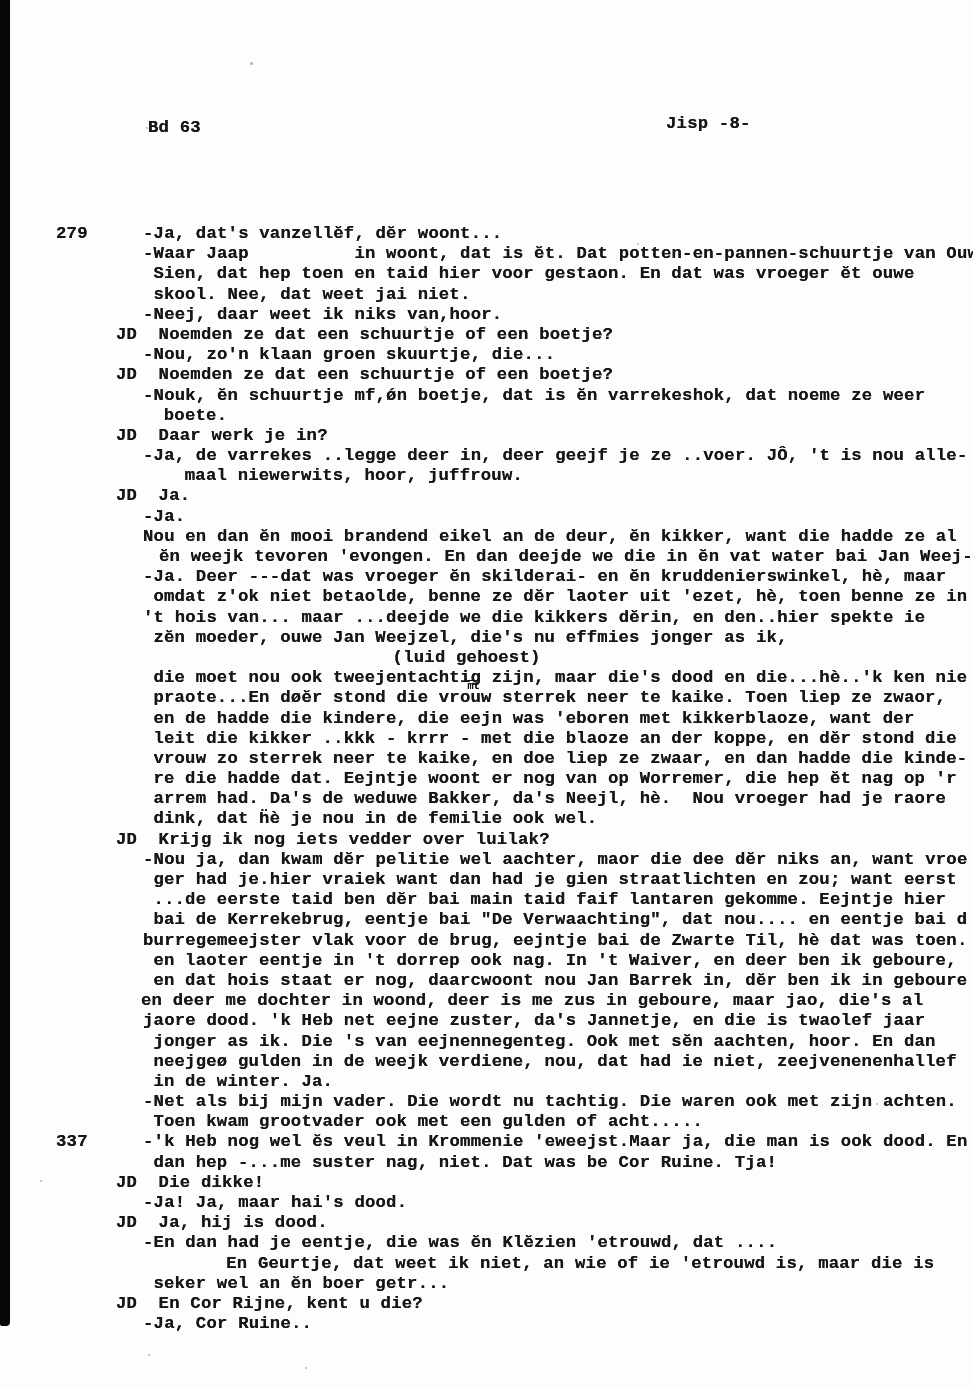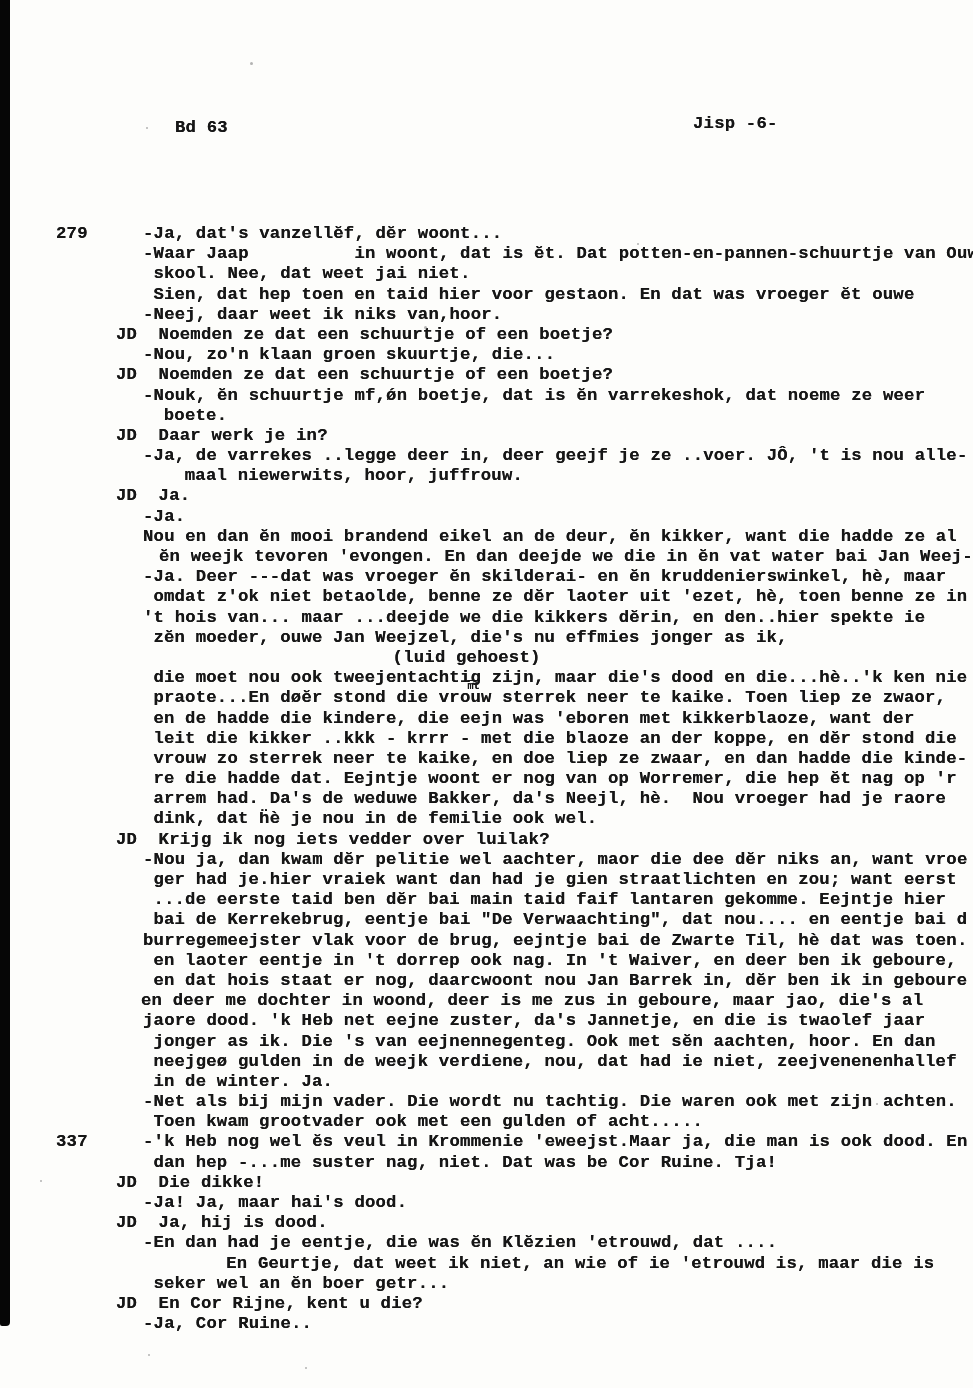--- a/index.html
+++ b/index.html
@@ -11,21 +11,21 @@
     color:#161616;
   }
   .page{position:absolute;inset:0;}
   .scan-bar{
     position:absolute;left:0;top:0;width:10px;height:1326px;
     background:#060606;border-radius:0 0 4px 2px;
   }
   .hdr{
     position:absolute;
     font-size:17.3px;font-weight:700;letter-spacing:.2px;
-    text-shadow:0 0 .5px #333;white-space:pre;margin-left:27px;
+    text-shadow:0 0 .5px #333;white-space:pre;
   }
   .hdr-left{left:148px;top:118px;}
   .hdr-right{left:666px;top:114px;}
   #transcript{position:absolute;left:0;top:224px;width:973px;}
   .line{position:relative;height:20.2px;font-family:Liberation Mono, monospace;}
   .line span{
     position:absolute;top:0;white-space:pre;
     font-size:17.3px;font-weight:700;letter-spacing:.2px;
     text-shadow:0 0 .5px #333;
   }
@@ -42,42 +42,42 @@
   }
 </style>
 </head>
 <body>
 
 <div class="page">
 
   <div class="scan-bar"></div>
 
   <span class="hdr hdr-left">Bd 63</span>
-  <span class="hdr hdr-right">Jisp -6-</span>
+  <span class="hdr hdr-right">Jisp -8-</span>
 
   <div id="transcript">
       <div class="line">
     <span class="mnum">279</span>
     <span class="spk"></span>
     <span class="txt" style="left: 143px;">-Ja, dat's vanzellĕf, dĕr woont...</span>
   </div>
       <div class="line">
     <span class="mnum"></span>
     <span class="spk"></span>
     <span class="txt" style="left: 143px;">-Waar Jaap          in woont, dat is ĕt. Dat potten-en-pannen-schuurtje van Ouwe</span>
   </div>
       <div class="line">
     <span class="mnum"></span>
     <span class="spk"></span>
+    <span class="txt" style="left: 153.4px;">Sien, dat hep toen en taid hier voor gestaon. En dat was vroeger ĕt ouwe</span>
+  </div>
+      <div class="line">
+    <span class="mnum"></span>
+    <span class="spk"></span>
     <span class="txt" style="left: 153.4px;">skool. Nee, dat weet jai niet.</span>
-  </div>
-      <div class="line">
-    <span class="mnum"></span>
-    <span class="spk"></span>
-    <span class="txt" style="left: 153.4px;">Sien, dat hep toen en taid hier voor gestaon. En dat was vroeger ĕt ouwe</span>
   </div>
       <div class="line">
     <span class="mnum"></span>
     <span class="spk"></span>
     <span class="txt" style="left: 143px;">-Neej, daar weet ik niks van,hoor.</span>
   </div>
       <div class="line">
     <span class="mnum"></span>
     <span class="spk">JD</span>
     <span class="txt" style="left: 158.6px;">Noemden ze dat een schuurtje of een boetje?</span>

